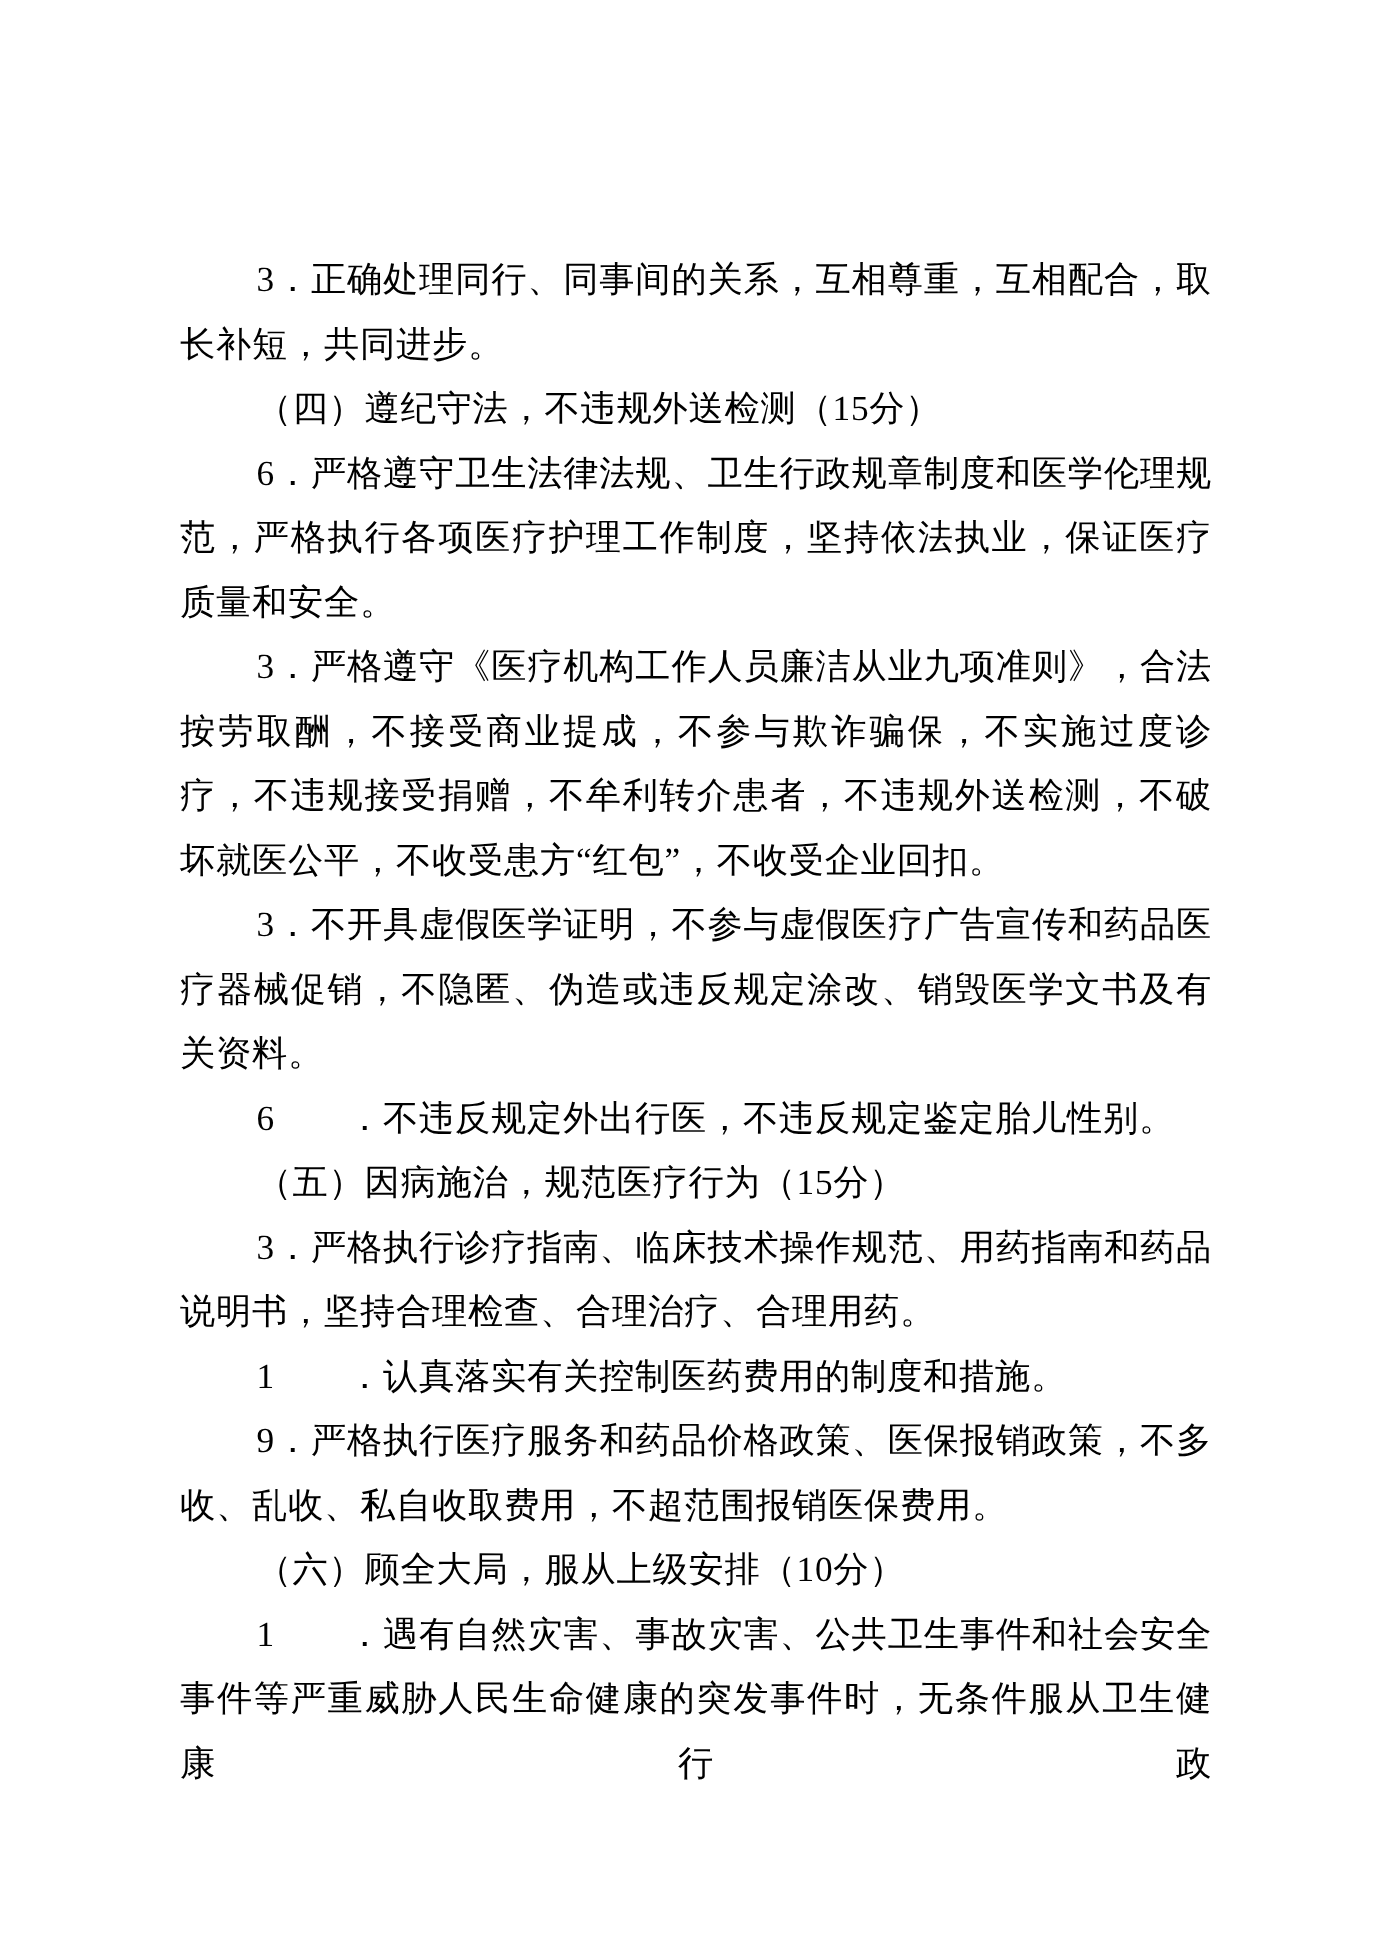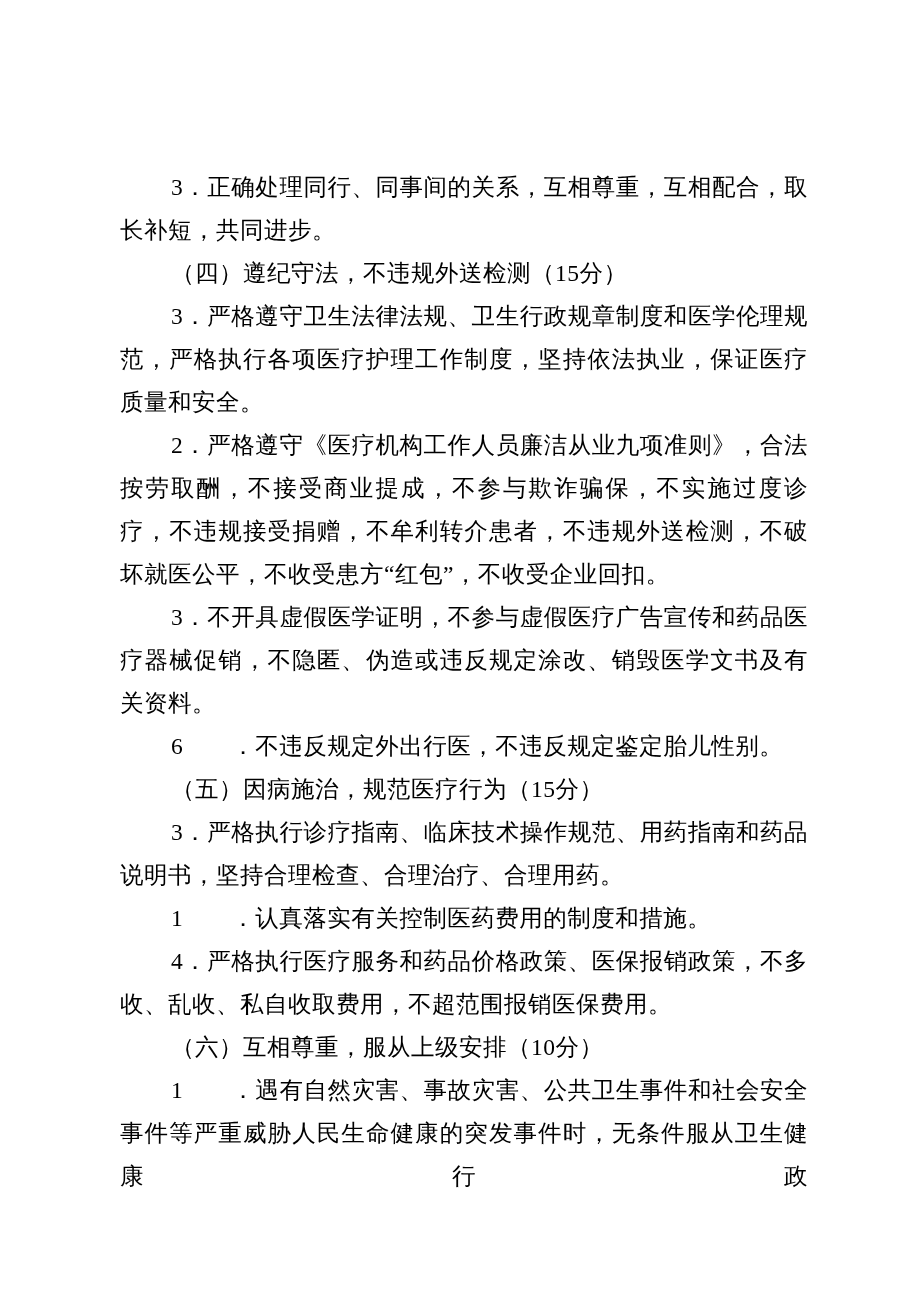--- a/index.html
+++ b/index.html
@@ -45,24 +45,24 @@
     text-align-last: justify;
   }
 </style>
 </head>
 <body>
 
 <div class="page">
   <div class="doc">
       <p>3．正确处理同行、同事间的关系，互相尊重，互相配合，取长补短，共同进步。</p>
       <p>（四）遵纪守法，不违规外送检测（15分）</p>
-      <p>3．严格遵守卫生法律法规、卫生行政规章制度和医学伦理规范，严格执行各项医疗护理工作制度，坚持依法执业，保证医疗质量和安全。</p>
-      <p>2．严格遵守《医疗机构工作人员廉洁从业九项准则》，合法按劳取酬，不接受商业提成，不参与欺诈骗保，不实施过度诊疗，不违规接受捐赠，不牟利转介患者，不违规外送检测，不破坏就医公平，不收受患方“红包”，不收受企业回扣。</p>
+      <p>6．严格遵守卫生法律法规、卫生行政规章制度和医学伦理规范，严格执行各项医疗护理工作制度，坚持依法执业，保证医疗质量和安全。</p>
+      <p>3．严格遵守《医疗机构工作人员廉洁从业九项准则》，合法按劳取酬，不接受商业提成，不参与欺诈骗保，不实施过度诊疗，不违规接受捐赠，不牟利转介患者，不违规外送检测，不破坏就医公平，不收受患方“红包”，不收受企业回扣。</p>
       <p>3．不开具虚假医学证明，不参与虚假医疗广告宣传和药品医疗器械促销，不隐匿、伪造或违反规定涂改、销毁医学文书及有关资料。</p>
       <p>6　　．不违反规定外出行医，不违反规定鉴定胎儿性别。</p>
       <p>（五）因病施治，规范医疗行为（15分）</p>
       <p>3．严格执行诊疗指南、临床技术操作规范、用药指南和药品说明书，坚持合理检查、合理治疗、合理用药。</p>
       <p>1　　．认真落实有关控制医药费用的制度和措施。</p>
-      <p>4．严格执行医疗服务和药品价格政策、医保报销政策，不多收、乱收、私自收取费用，不超范围报销医保费用。</p>
-      <p>（六）互相尊重，服从上级安排（10分）</p>
+      <p>9．严格执行医疗服务和药品价格政策、医保报销政策，不多收、乱收、私自收取费用，不超范围报销医保费用。</p>
+      <p>（六）顾全大局，服从上级安排（10分）</p>
       <p class="continues">1　　．遇有自然灾害、事故灾害、公共卫生事件和社会安全事件等严重威胁人民生命健康的突发事件时，无条件服从卫生健康行政</p>
     </div>
 </div>
 
 </body></html>

